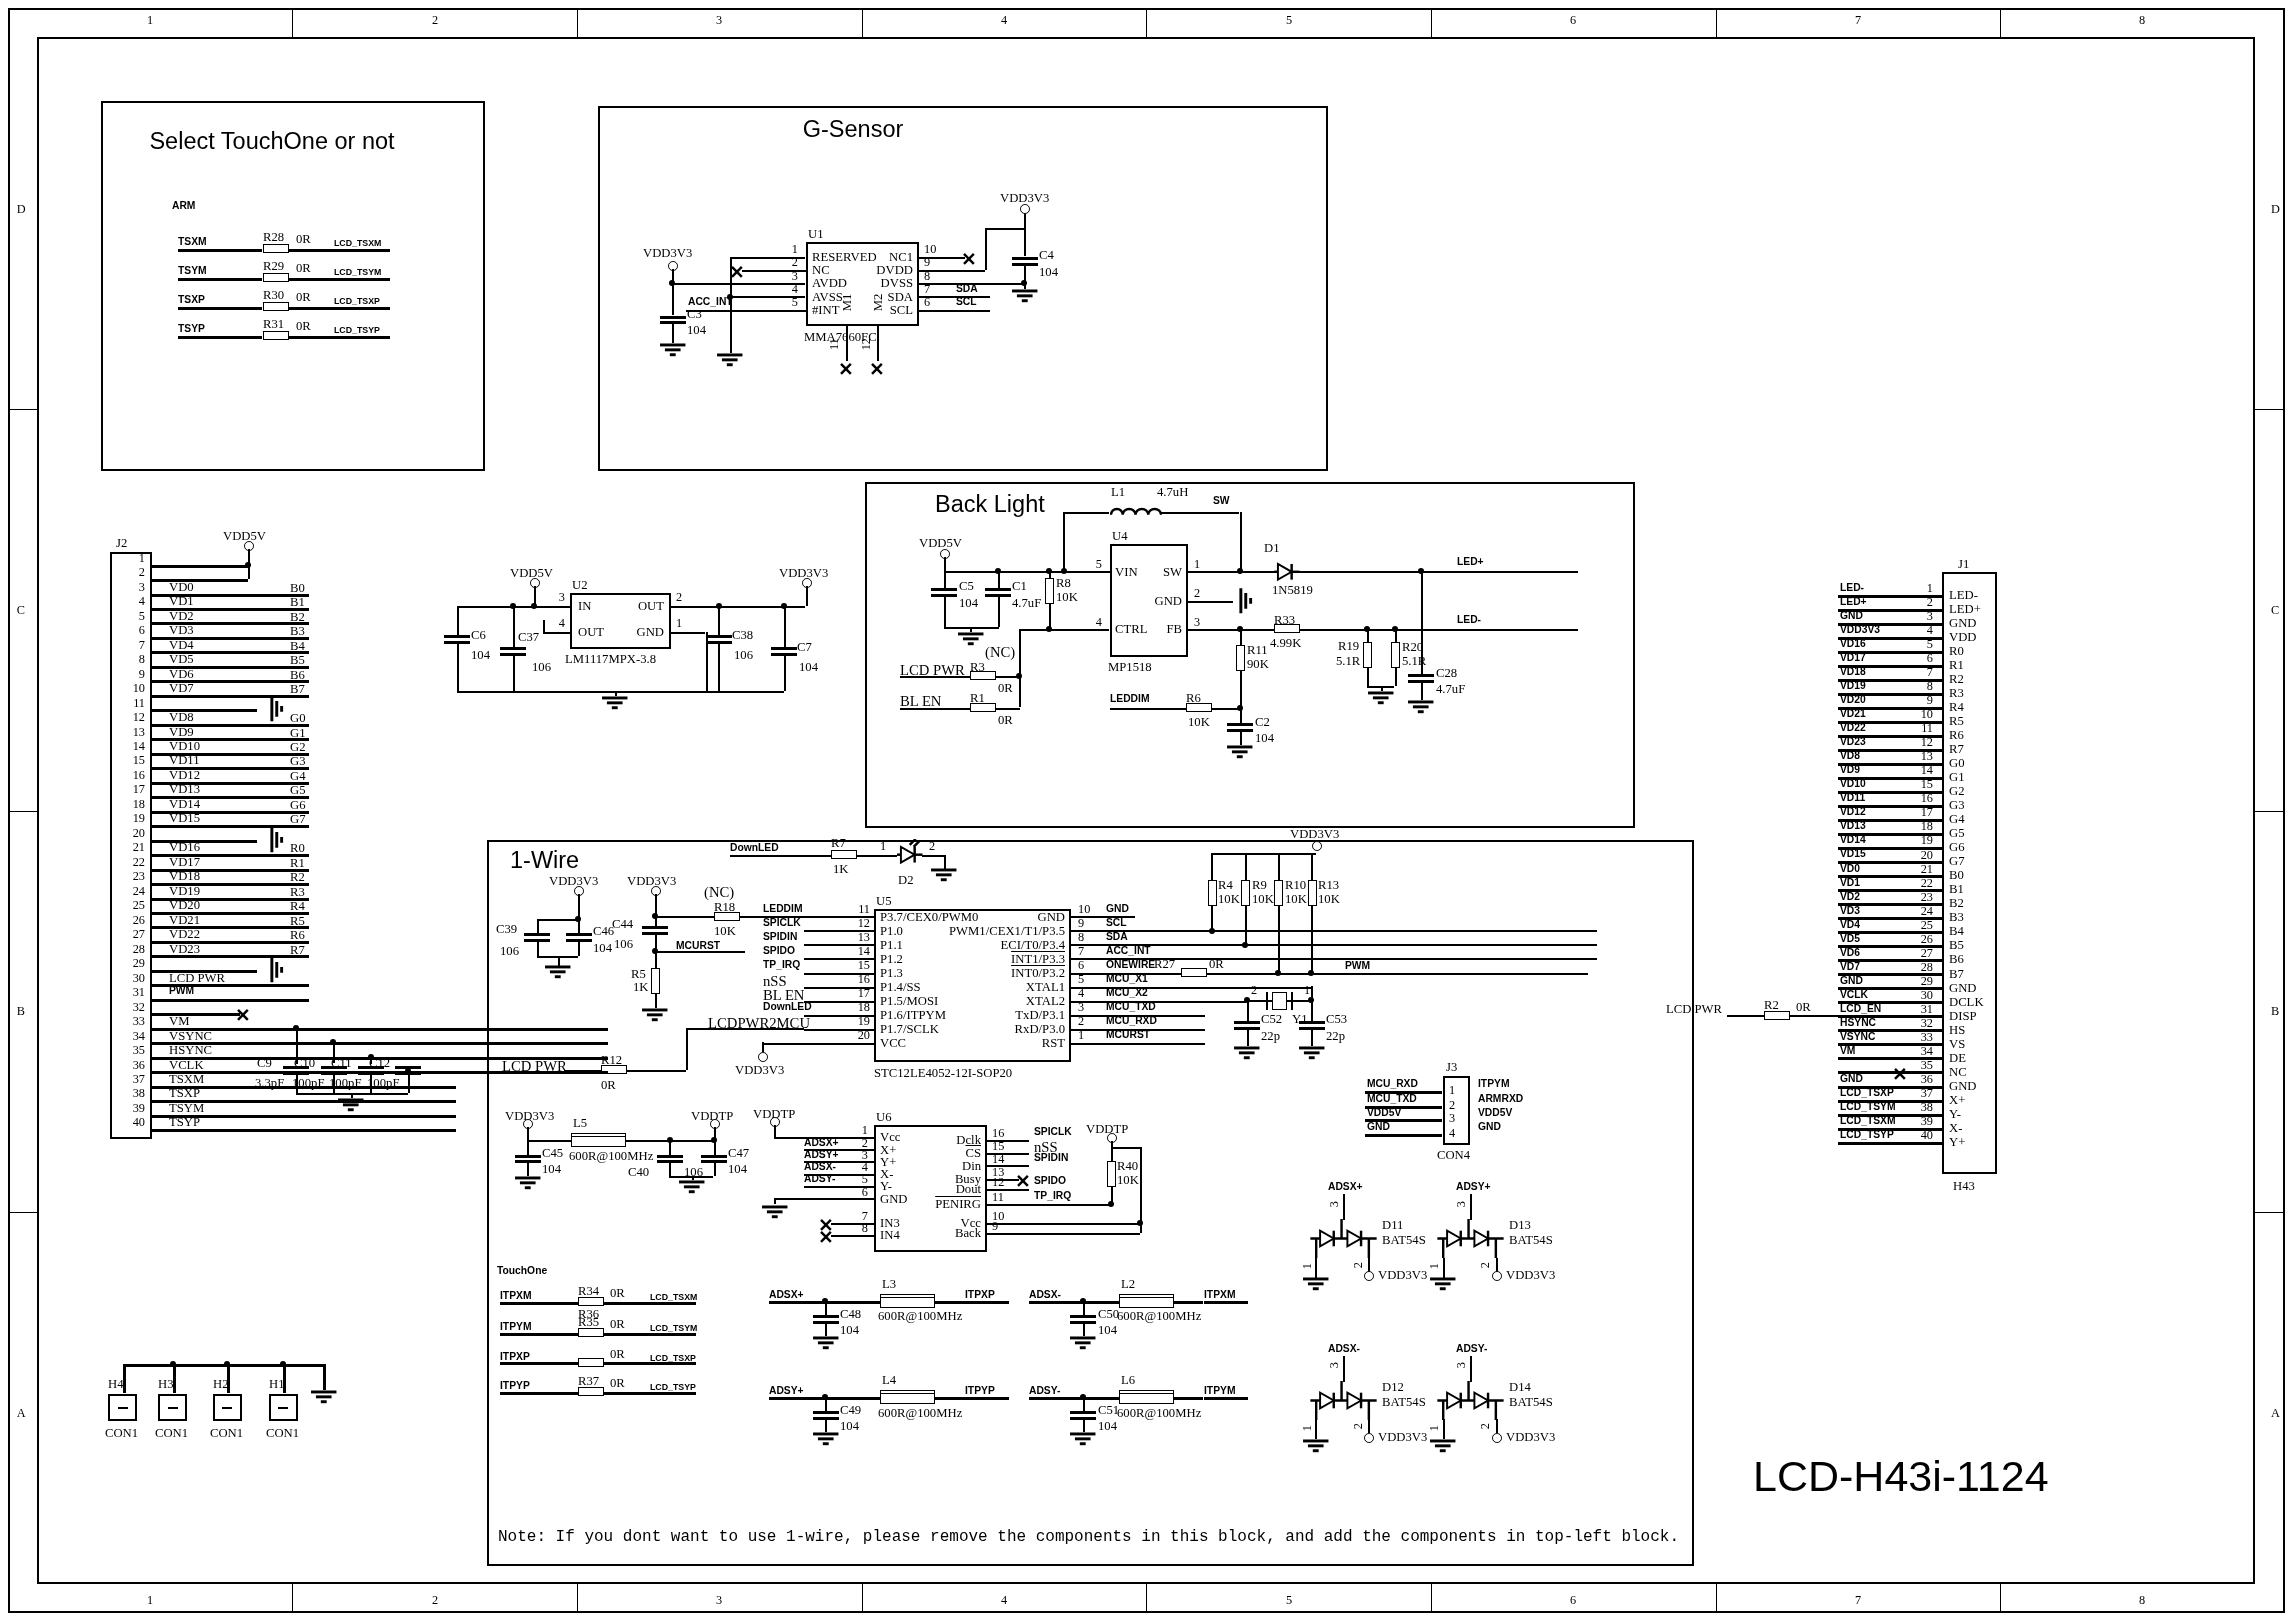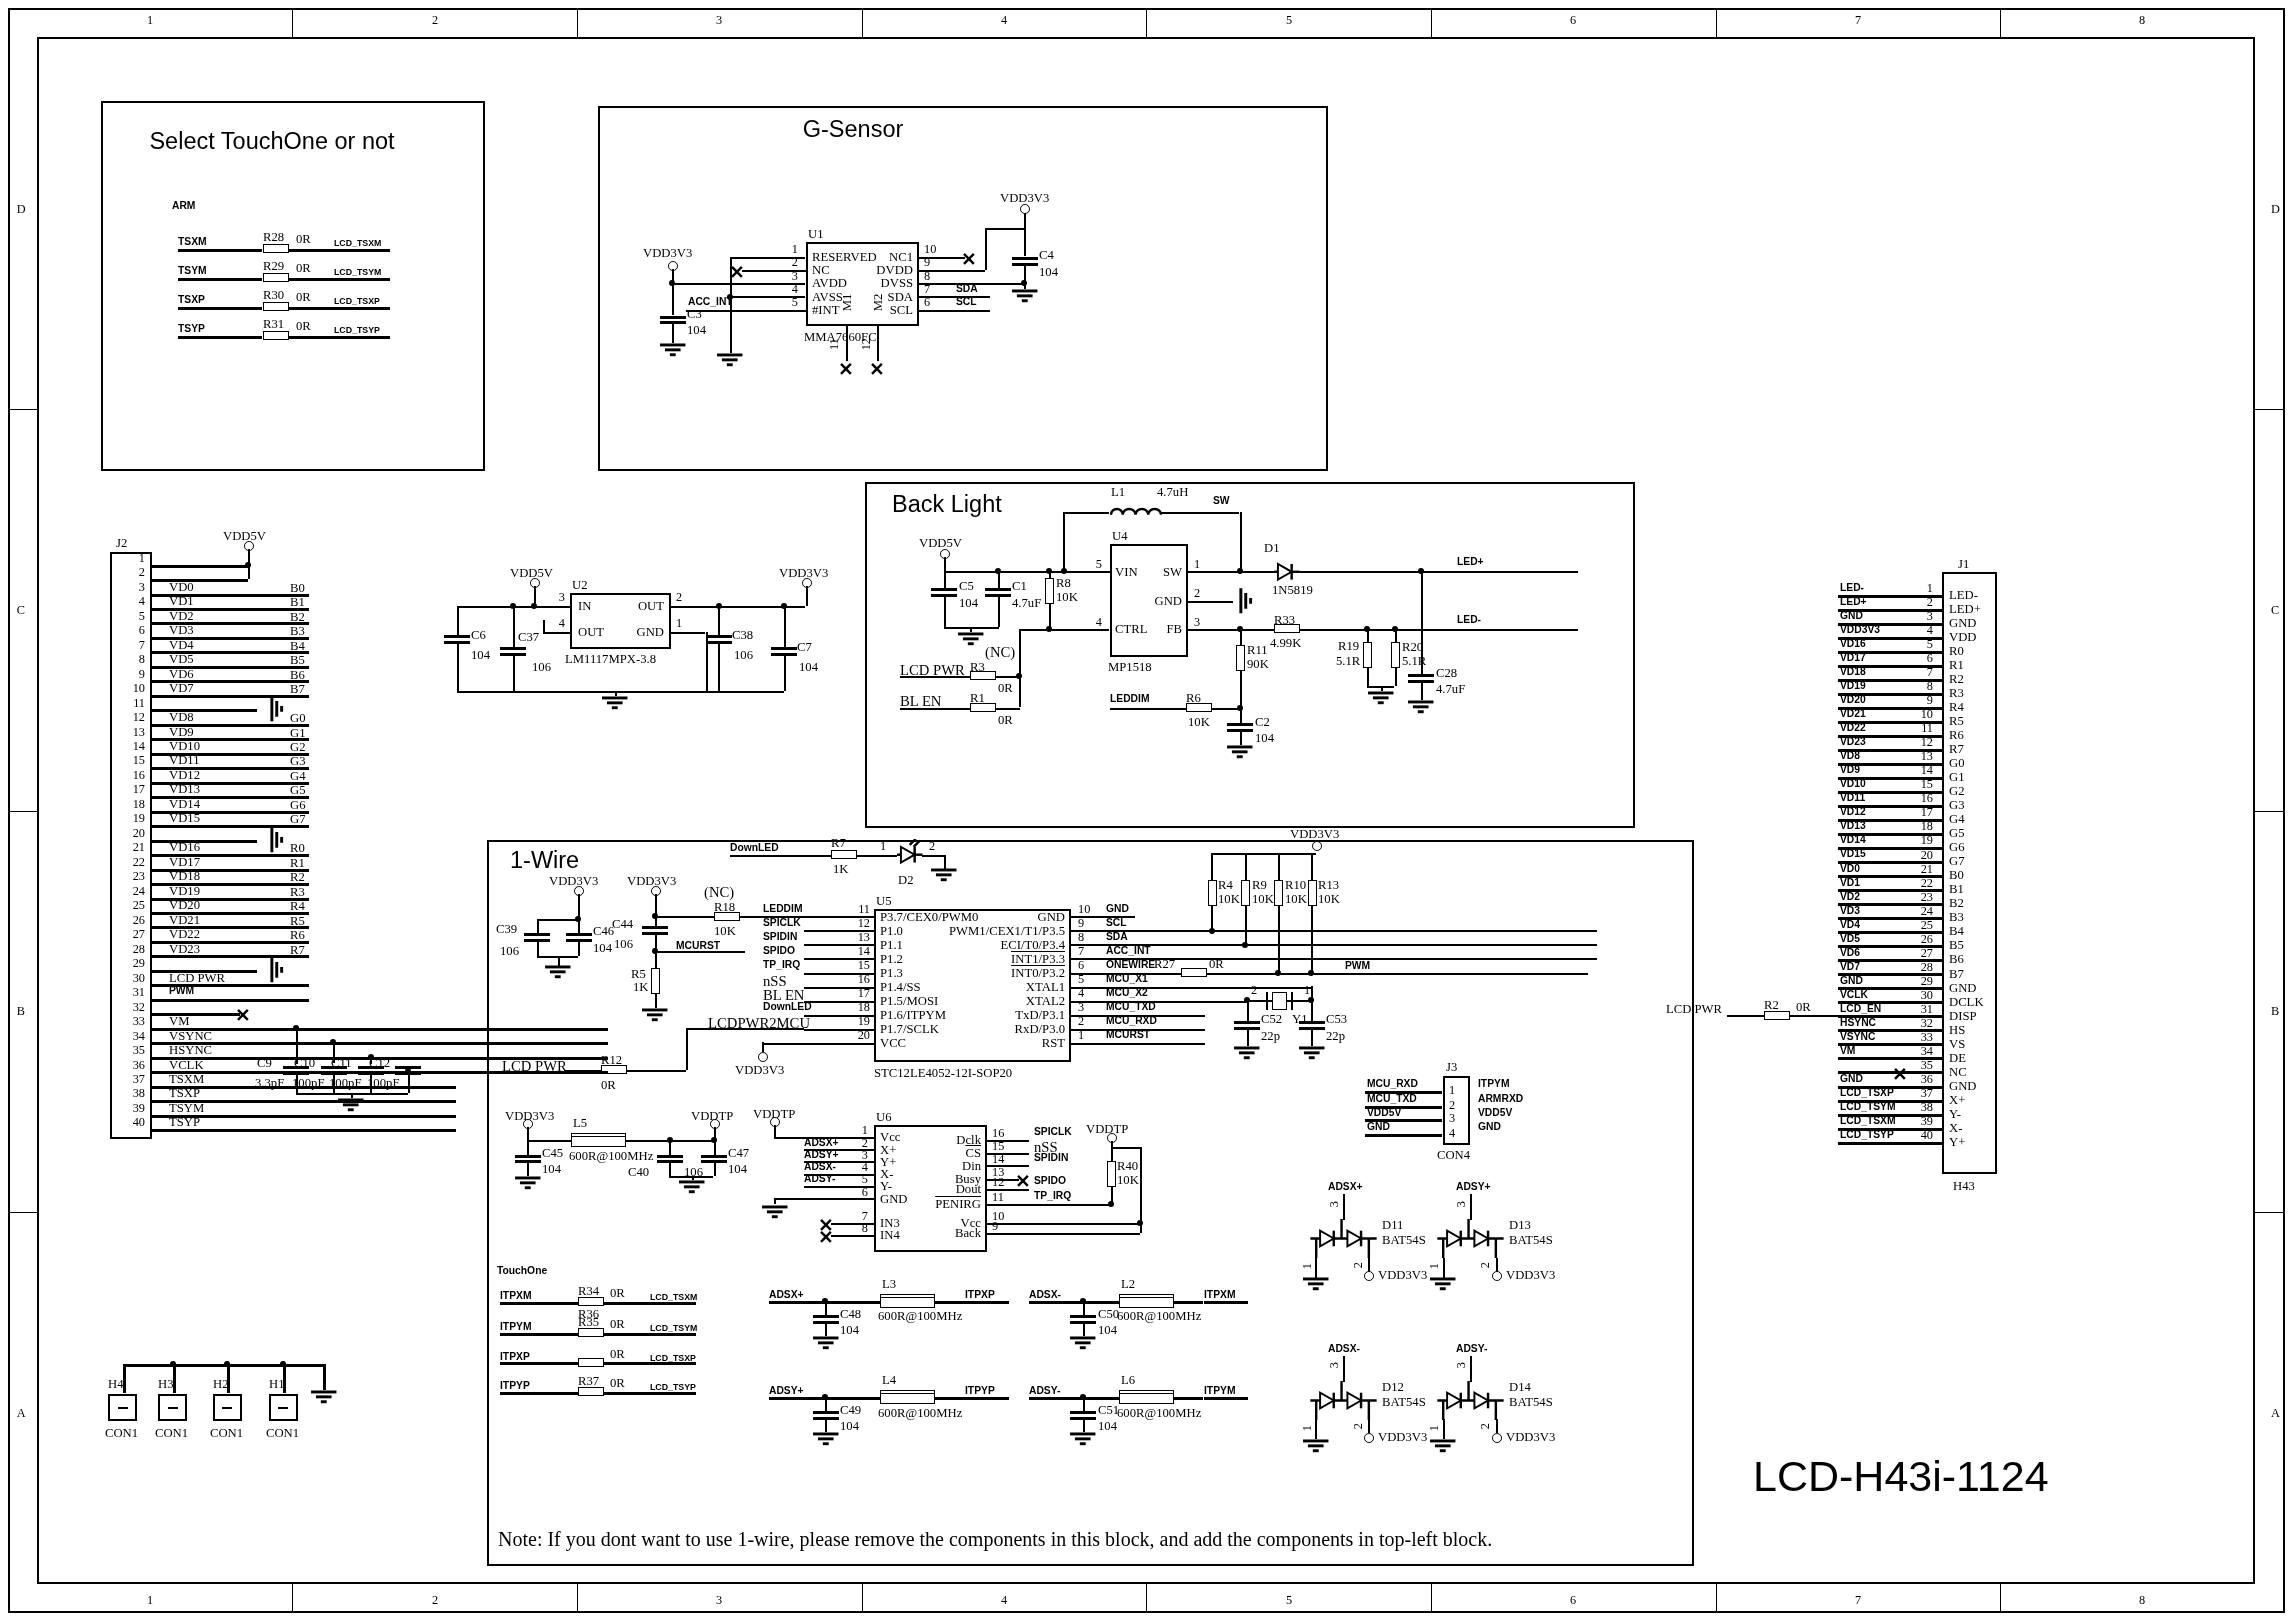--- a/index.html
+++ b/index.html
@@ -14,21 +14,21 @@
   .bead::after{content:'';position:absolute;left:0;right:0;top:2px;border-top:1.5px solid #000}
   .xtal{background:#fff;border:1.5px solid #000;box-sizing:border-box}
   .box{border:2px solid #000;box-sizing:border-box}
   .lbl{font-family:"Liberation Serif",serif;font-size:12.7px;line-height:1;white-space:pre}
   .net{font-family:"Liberation Sans",sans-serif;font-weight:700;font-size:10.3px;letter-spacing:0}
   .net2{font-size:8.8px}
   .ref{font-size:12.7px}
   .pin{font-size:12.7px}
   .num{font-size:12.3px}
   .sl{font-family:"Liberation Serif",serif;font-size:14.7px}
-  .note{font-family:Liberation Serif, serif;font-size:20px}
+  .note{font-family:Liberation Mono, monospace;font-size:16px}
   .ttl{font-family:"Liberation Sans",sans-serif;font-size:23.5px}
   .big{font-family:"Liberation Sans",sans-serif;font-size:43px}
   .ov{text-decoration:overline}
   .ac{transform:translateX(-50%)}
   .ar{transform:translateX(-100%)}
   .rot{transform:rotate(-90deg)}
   svg line,svg path,svg polyline{stroke:#000;stroke-width:2.5;fill:none}
   svg polygon{fill:#fff;stroke:#000;stroke-width:2}
   svg.g line{stroke-width:3}
   .frame{border:2px solid #000;box-sizing:border-box}
@@ -267,21 +267,21 @@
       <div class="abs w" style="left: 784px; top: 606px; width: 2px; height: 41px;"></div>
       <div class="abs plate" style="left: 771px; top: 647px; width: 25.5px; height: 2.9px;"></div>
       <div class="abs plate" style="left: 771px; top: 653px; width: 25.5px; height: 2.9px;"></div>
       <div class="abs lbl ref" style="left: 797px; top: 641px;">C7</div>
       <div class="abs lbl ref" style="left: 799px; top: 661px;">104</div>
       <div class="abs w" style="left: 784px; top: 656px; width: 2px; height: 35px;"></div>
       <div class="abs lbl ref" style="left: 779px; top: 567px;">VDD3V3</div>
       <div class="abs pwr" style="left: 802px; top: 578px;"></div>
       <div class="abs w" style="left: 806px; top: 586px; width: 2px; height: 19.6px;"></div>
       <div class="abs box" style="left: 865px; top: 482px; width: 770px; height: 346px;"></div>
-      <div class="abs lbl ttl" style="left: 892px; top: 493px;">Back Light</div>
+      <div class="abs lbl ttl" style="left: 935px; top: 493px;">Back Light</div>
       <div class="abs lbl ref" style="left: 919px; top: 537px;">VDD5V</div>
       <div class="abs pwr" style="left: 940px; top: 549px;"></div>
       <div class="abs w" style="left: 944px; top: 557px; width: 2px; height: 14.7px;"></div>
       <div class="abs w" style="left: 944px; top: 571px; width: 166px; height: 2px;"></div>
       <div class="abs w" style="left: 944px; top: 571px; width: 2px; height: 16.7px;"></div>
       <div class="abs plate" style="left: 931px; top: 588px; width: 25.5px; height: 2.9px;"></div>
       <div class="abs plate" style="left: 931px; top: 594px; width: 25.5px; height: 2.9px;"></div>
       <div class="abs lbl ref" style="left: 959px; top: 580px;">C5</div>
       <div class="abs lbl ref" style="left: 959px; top: 597px;">104</div>
       <div class="abs w" style="left: 944px; top: 597px; width: 2px; height: 30px;"></div>

